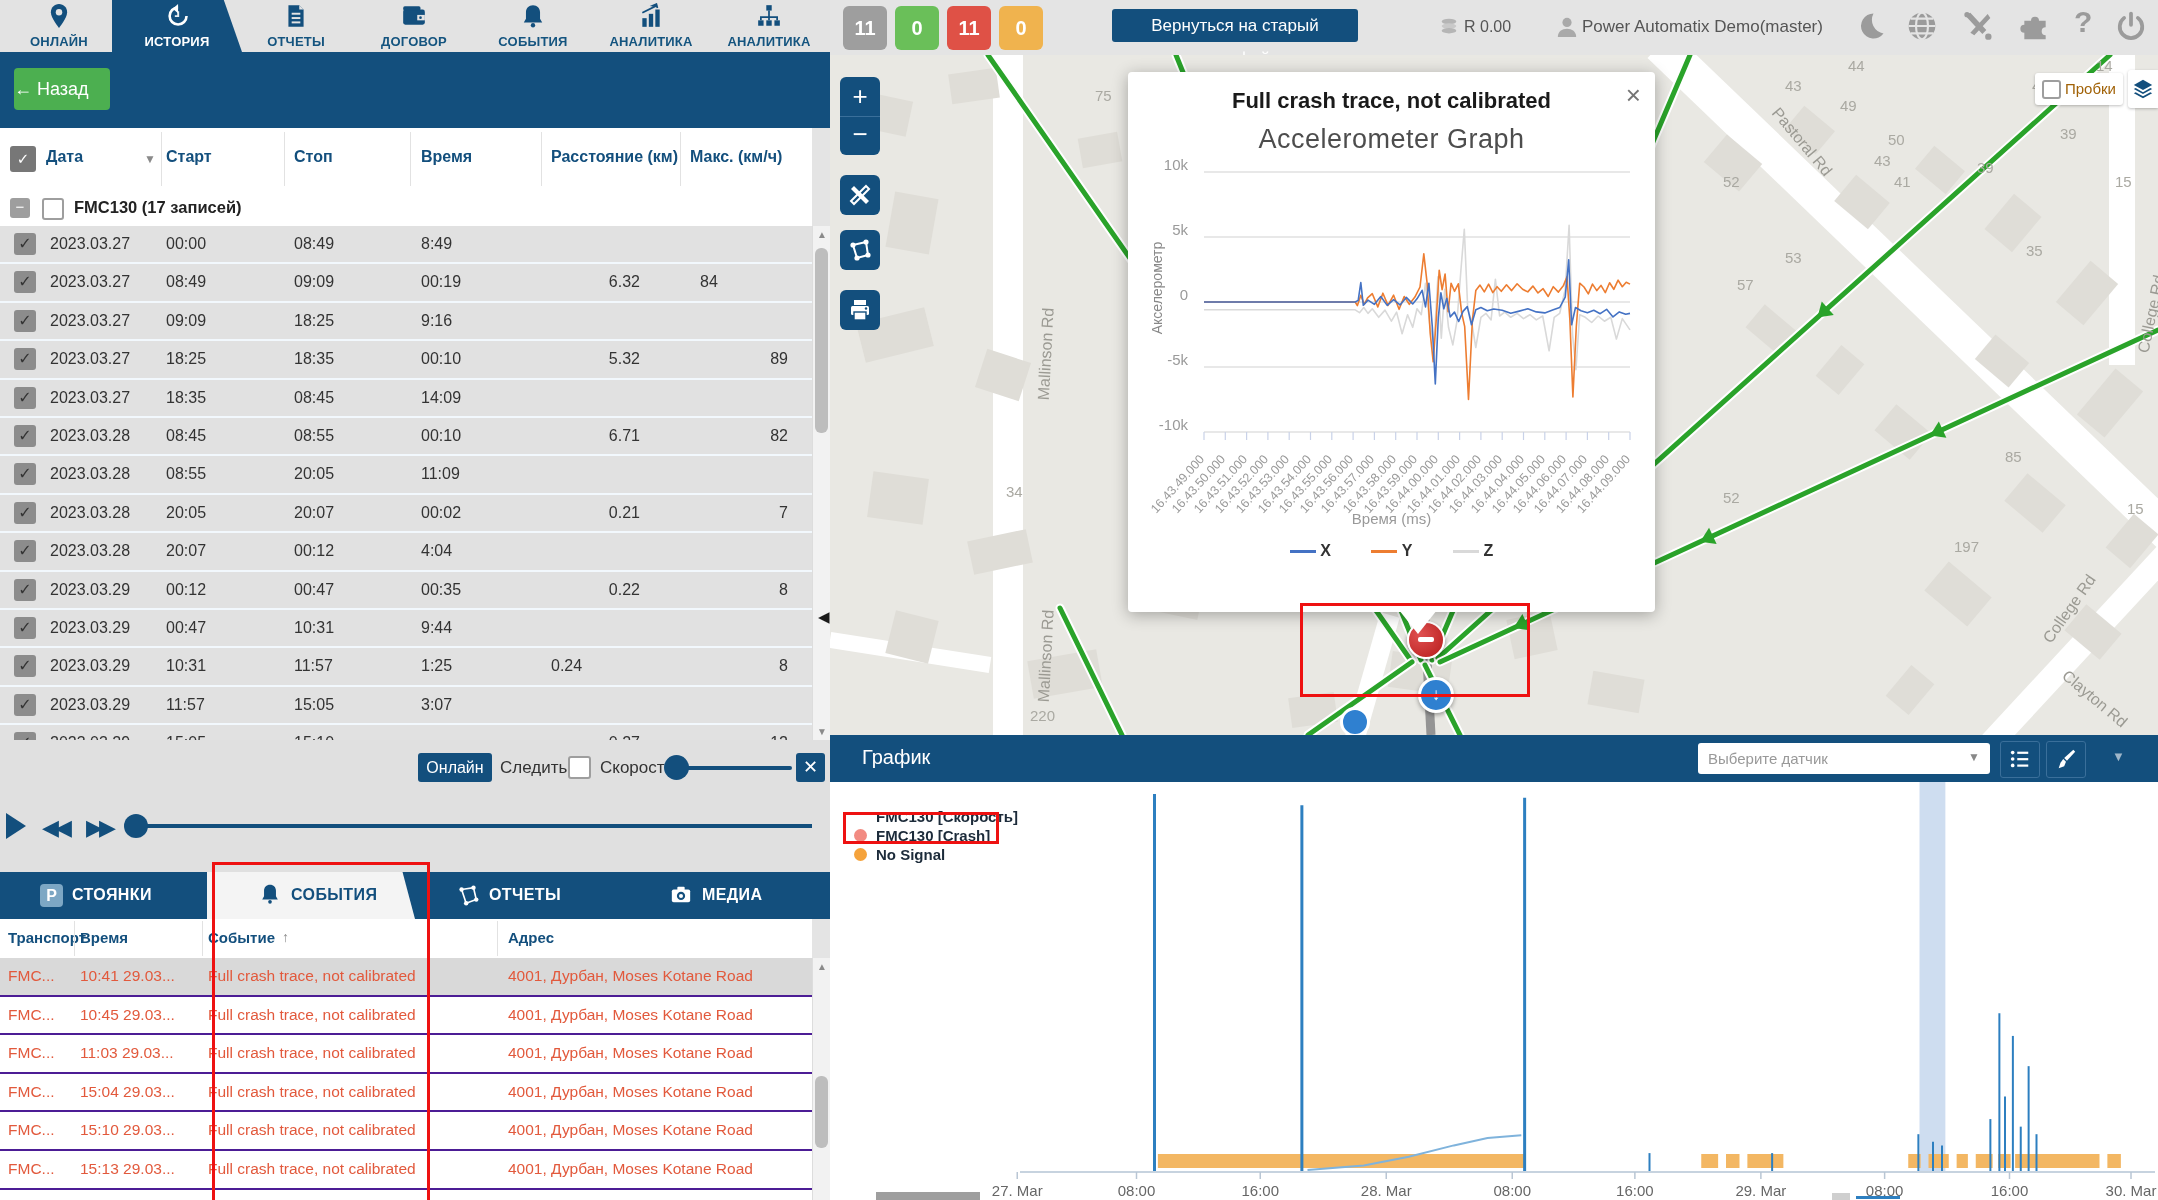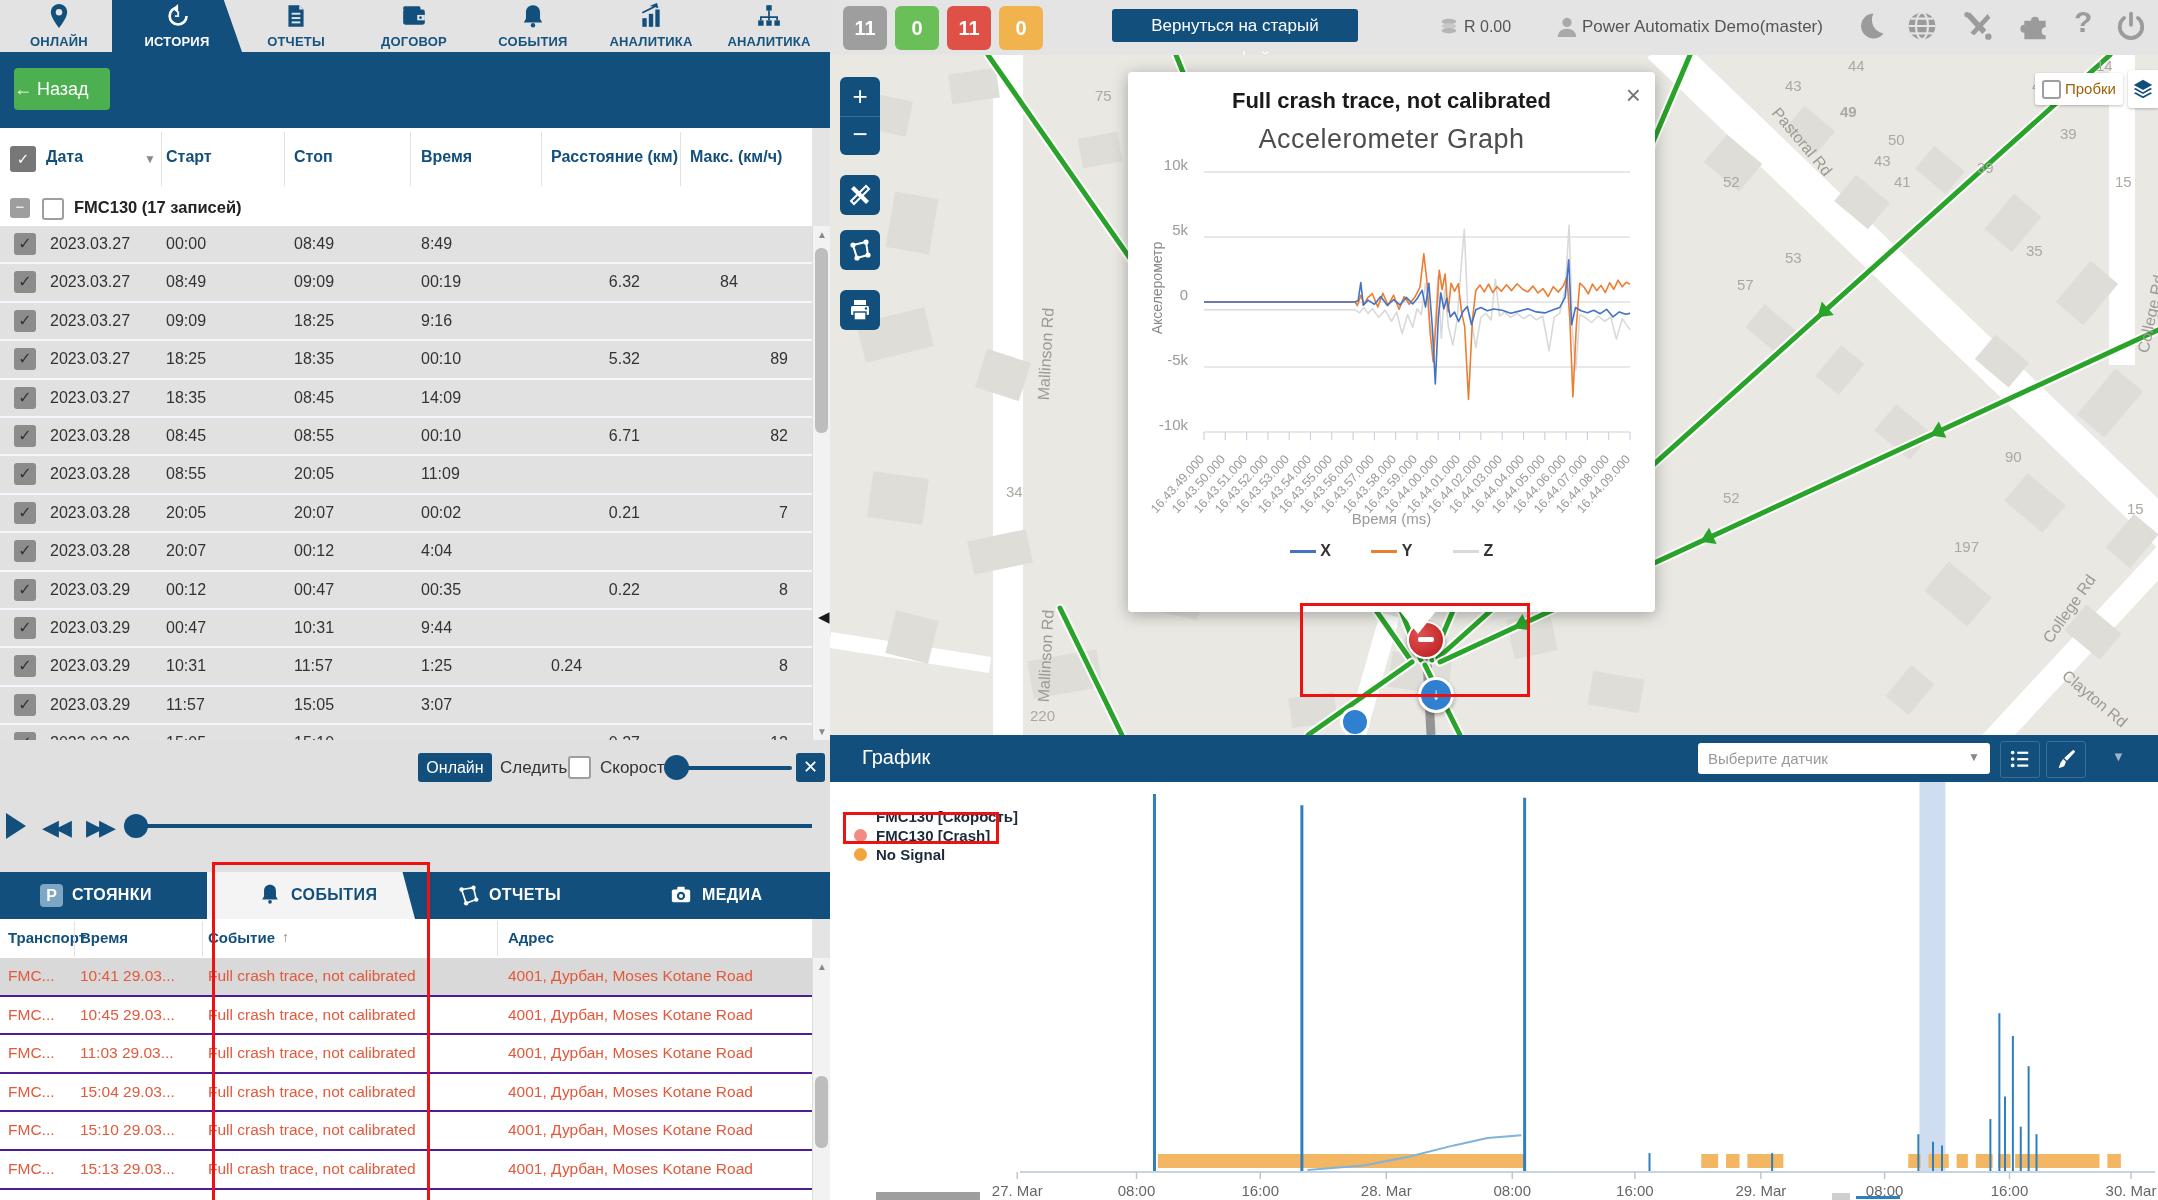--- a/index.html
+++ b/index.html
@@ -181,21 +181,21 @@
     <span style="left:551px;width:89px;text-align:right"></span>
     <span style="left:690px;width:98px;text-align:right"></span>
       </div>
       <div class="trow">
         <span class="cbx" style="left:14px;top:7px">✓</span>
     <span style="left:50px">2023.03.27</span>
     <span style="left:166px">08:49</span>
     <span style="left:294px">09:09</span>
     <span style="left:421px">00:19</span>
     <span style="left:551px;width:89px;text-align:right">6.32</span>
-    <span style="left:680px;width:98px;text-align:center">84</span>
+    <span style="left:700px;width:98px;text-align:left">84</span>
       </div>
       <div class="trow">
         <span class="cbx" style="left:14px;top:7px">✓</span>
     <span style="left:50px">2023.03.27</span>
     <span style="left:166px">09:09</span>
     <span style="left:294px">18:25</span>
     <span style="left:421px">9:16</span>
     <span style="left:551px;width:89px;text-align:right"></span>
     <span style="left:690px;width:98px;text-align:right"></span>
       </div>
@@ -530,36 +530,36 @@
         <div class="roadlb" style="left: 170px; top: 592px; transform: rotate(-87deg);">Mallinson Rd</div>
         <div class="roadlb" style="left: 930px; top: 78px; transform: rotate(50deg);">Pastoral Rd</div>
         <div class="roadlb" style="left: 1282px; top: 250px; transform: rotate(-78deg);">College Rd</div>
         <div class="roadlb" style="left: 1200px; top: 545px; transform: rotate(-55deg);">College Rd</div>
         <div class="roadlb" style="left: 1225px; top: 635px; transform: rotate(40deg);">Clayton Rd</div>
         <div class="mapnum" style="left: 265px; top: 32px;">75</div>
         <div class="mapnum" style="left: 176px; top: 428px;">34</div>
         <div class="mapnum" style="left: 200px; top: 652px;">220</div>
         <div class="mapnum" style="left: 955px; top: 22px;">43</div>
         <div class="mapnum" style="left: 1018px; top: 2px;">44</div>
-        <div class="mapnum" style="left: 1010px; top: 48px; font-weight: bold;">49</div>
+        <div class="mapnum" style="left: 1010px; top: 42px;">49</div>
         <div class="mapnum" style="left: 1058px; top: 76px;">50</div>
         <div class="mapnum" style="left: 893px; top: 118px;">52</div>
         <div class="mapnum" style="left: 1024px; top: 118px; margin-left: 40px;">41</div>
         <div class="mapnum" style="left: 1044px; top: 97px;">43</div>
         <div class="mapnum" style="left: 955px; top: 194px;">53</div>
         <div class="mapnum" style="left: 907px; top: 221px;">57</div>
         <div class="mapnum" style="left: 1147px; top: 104px;">39</div>
         <div class="mapnum" style="left: 1196px; top: 187px;">35</div>
         <div class="mapnum" style="left: 1285px; top: 118px;">15</div>
         <div class="mapnum" style="left: 1230px; top: 70px;">39</div>
         <div class="mapnum" style="left: 1202px; top: 22px;">45</div>
         <div class="mapnum" style="left: 1266px; top: 2px;">14</div>
         <div class="mapnum" style="left: 893px; top: 434px;">52</div>
         <div class="mapnum" style="left: 1297px; top: 445px;">15</div>
-        <div class="mapnum" style="left: 1175px; top: 393px;">90</div>
+        <div class="mapnum" style="left: 1175px; top: 393px;">85</div>
         <div class="mapnum" style="left: 1124px; top: 483px;">197</div>
       </div>
     
     <div style="position:absolute;left:1205px;top:18px;width:88px;height:32px;background:#fff;border-radius:3px;box-shadow:0 1px 3px rgba(0,0,0,.25)">
       <div class="cbx empty" style="left:7px;top:7px;width:15px;height:15px"></div>
       <span style="position:absolute;left:30px;top:7px;font-size:15px;color:#a16207">Пробки</span>
     </div>
     <div style="position:absolute;left:1298px;top:15px;width:30px;height:38px;background:#fff;border-radius:3px 0 0 3px;box-shadow:0 1px 3px rgba(0,0,0,.25);display:flex;align-items:center;justify-content:center">
       <svg width="22" height="22" viewBox="0 0 24 24">
           <path d="M12 2L2 7.5 12 13l10-5.5z" fill="#134f7d"></path>

